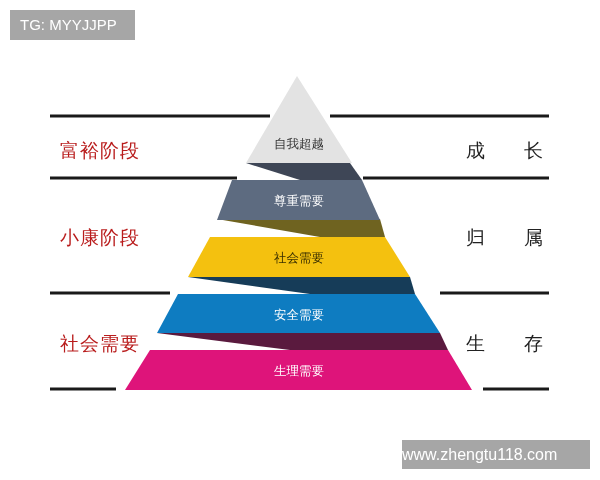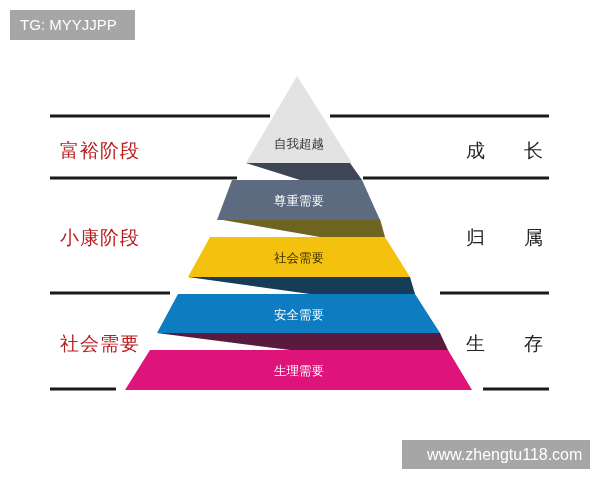--- a/index.html
+++ b/index.html
@@ -6,21 +6,21 @@
     body {
       width: 600px; height: 480px; background: #ffffff; position: relative; overflow: hidden;
       font-family: "DejaVu Sans", "Liberation Sans", sans-serif;
     }
     .badge {
       position: absolute; background: #a6a6a6; color: #ffffff;
       font-family: "Liberation Sans", sans-serif; font-size: 15px; line-height: 30px;
       box-sizing: border-box; white-space: nowrap;
     }
     #tg-badge { left: 10px; top: 10px; width: 125px; height: 30px; padding-left: 10px; }
-    #site-badge { left: 402px; top: 440px; width: 188px; height: 29px; line-height: 29px; padding-left: 25px; font-size: 16px; }
+    #site-badge { left: 402px; top: 440px; width: 188px; height: 29px; line-height: 29px; padding-left: 0; font-size: 16px; }
     svg.stage { position: absolute; left: 0; top: 0; }
     .side-label {
       position: absolute; font-size: 19px; color: #b91c1c; white-space: nowrap; letter-spacing: 1px;
     }
     .right-label { position: absolute; font-size: 19px; color: #222222; }
     .tier-text { font-size: 12.5px; font-family: "DejaVu Sans", sans-serif; }
   </style>
 </head>
 <body>
 

